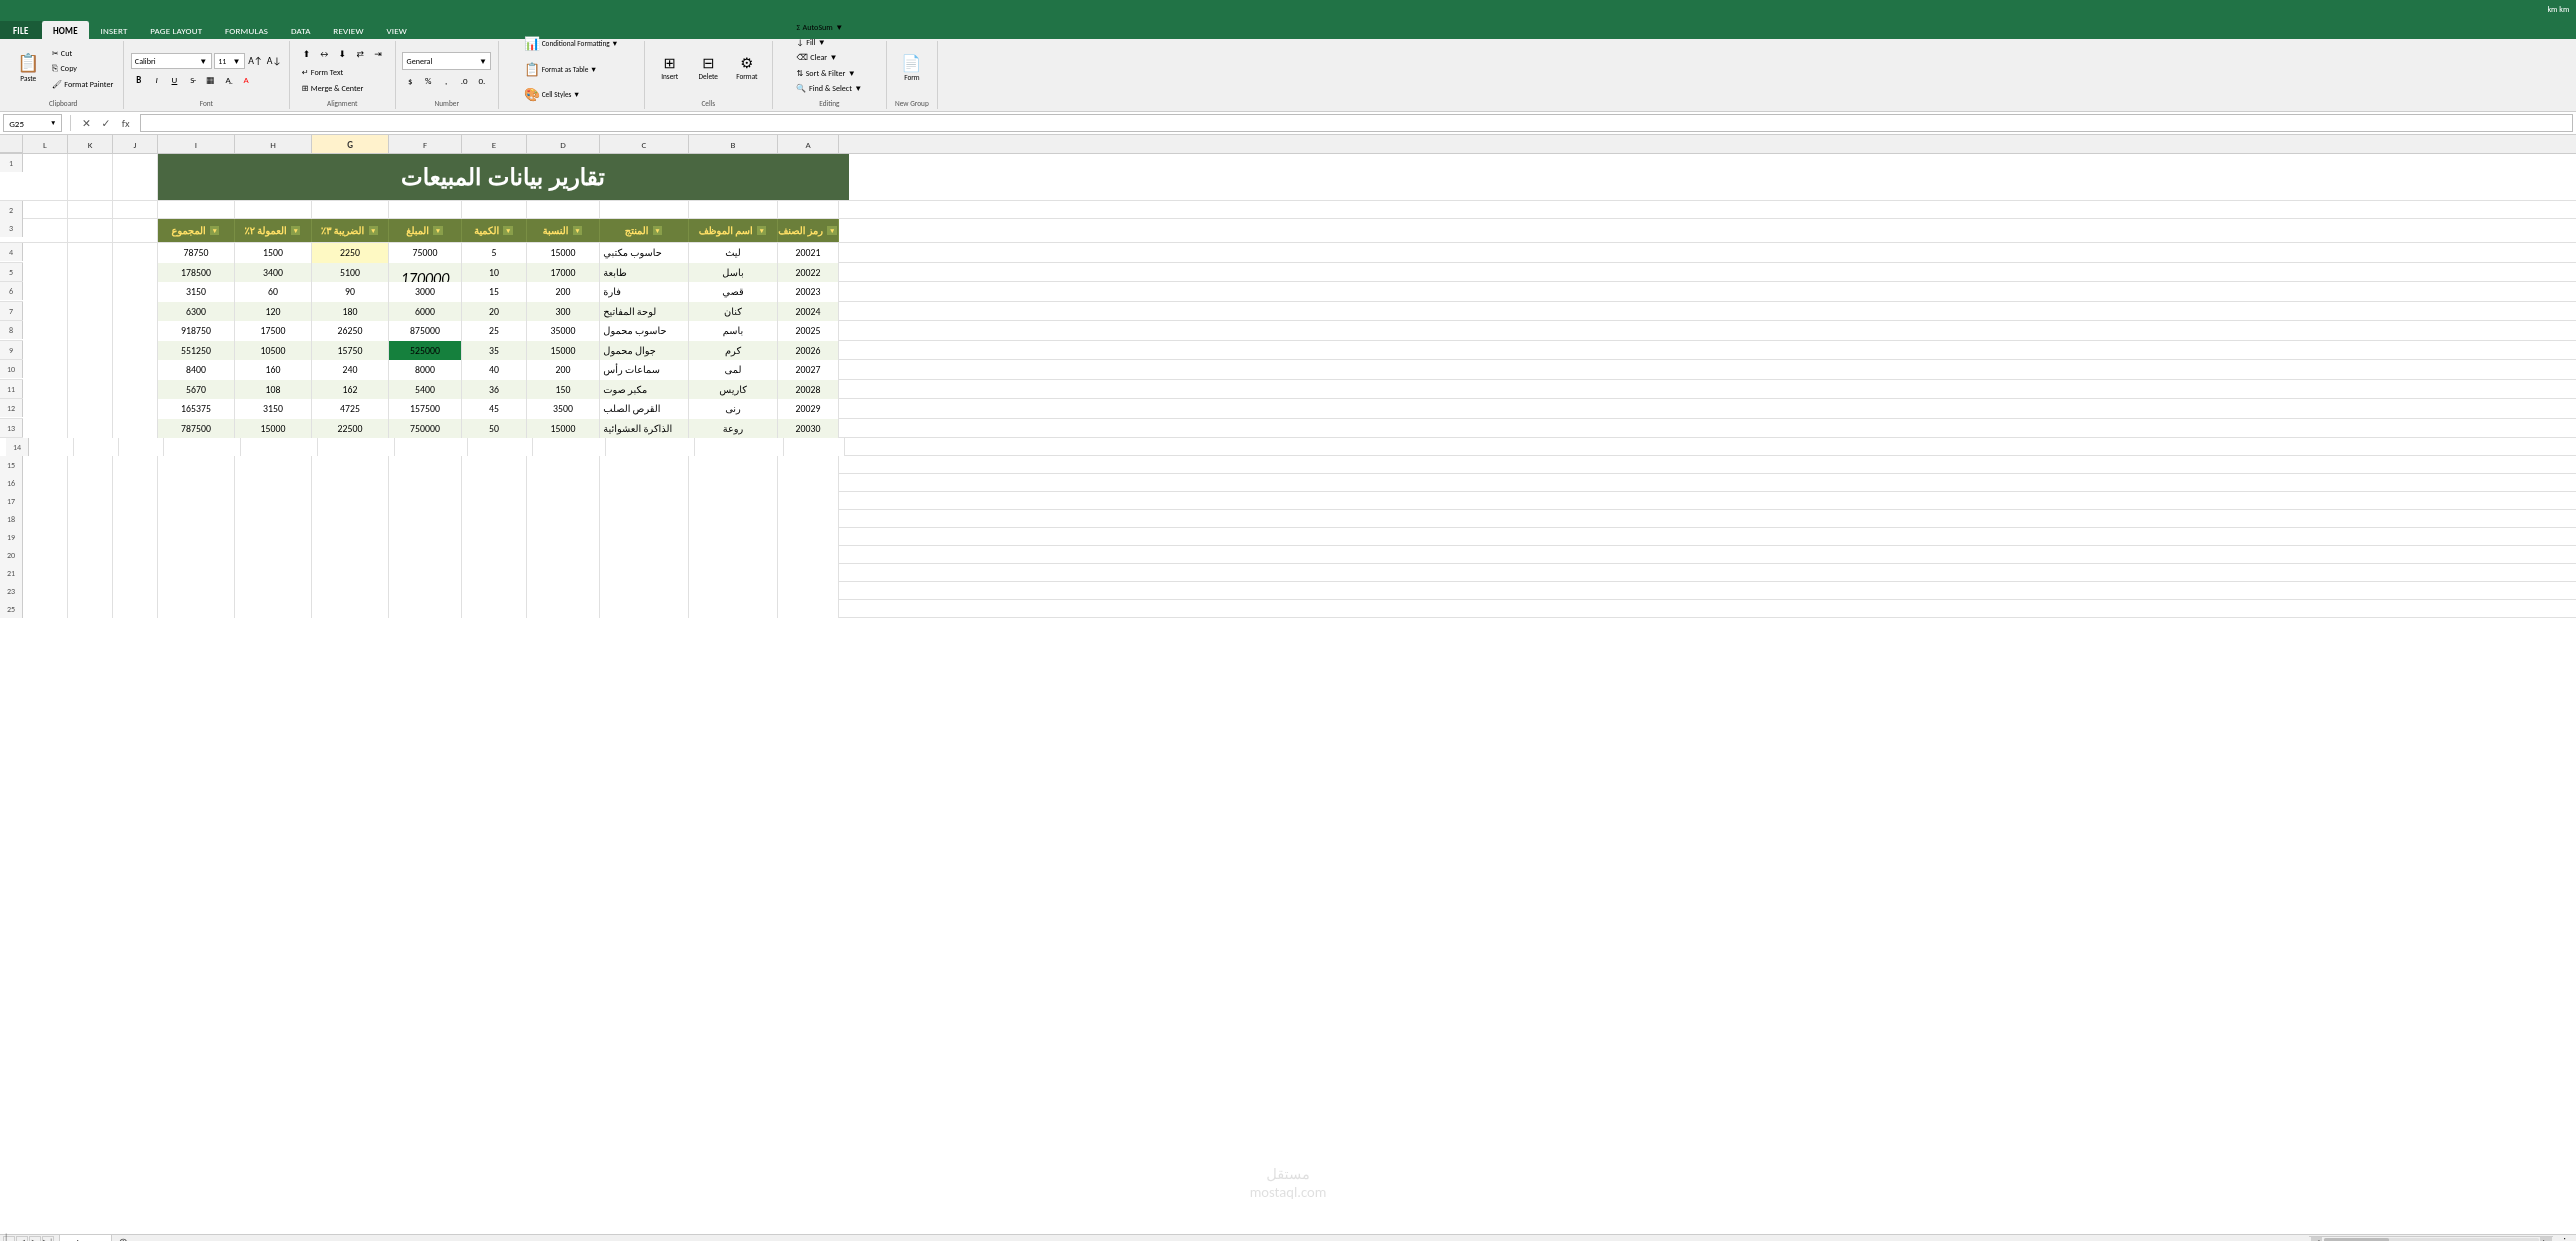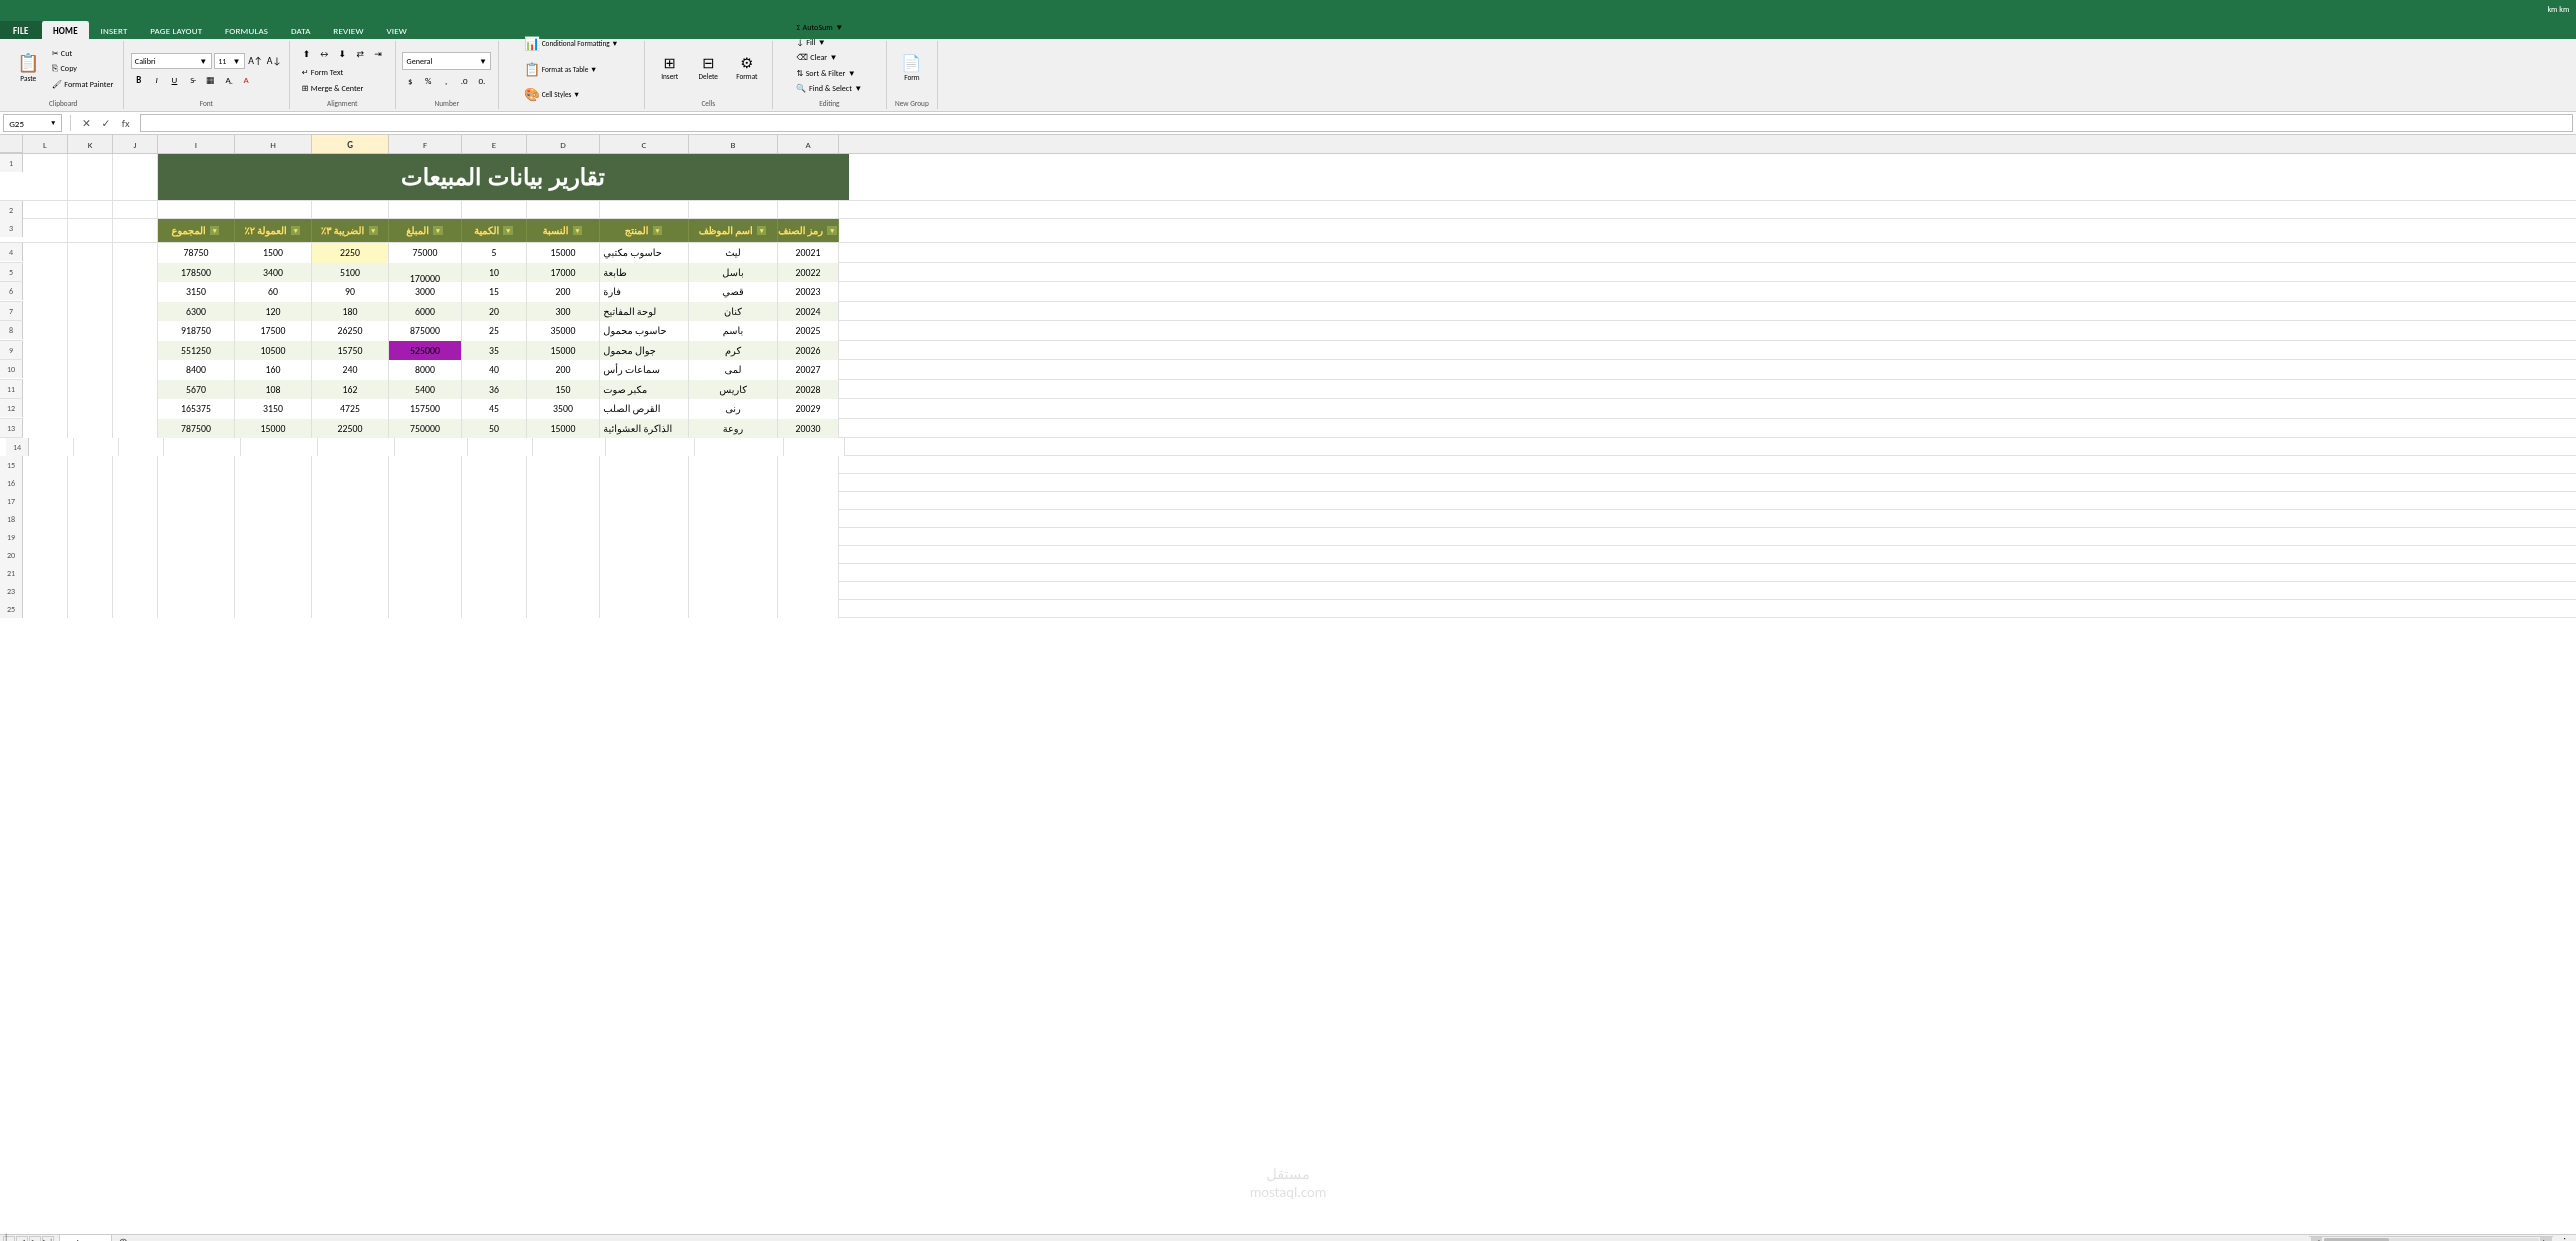--- a/index.html
+++ b/index.html
@@ -675,21 +675,21 @@
             <div style="width: 61px; min-width: 61px; height: 19.5px; border-right: 0.8px solid rgb(224, 224, 224); display: flex; align-items: center; font-size: 9.8px; overflow: hidden; background: rgb(255, 255, 255); padding: 0px 3.3px; justify-content: center;">20021</div>
           </div>
           <div class="grid-row" style="height: 19.5px;">
             <div class="row-num">5</div>
             <div style="width: 45px; min-width: 45px; height: 19.5px; border-right: 0.8px solid rgb(224, 224, 224); display: flex; align-items: center; font-size: 9.8px; overflow: hidden; background: white; padding: 0px 3.3px;"></div>
             <div style="width: 45px; min-width: 45px; height: 19.5px; border-right: 0.8px solid rgb(224, 224, 224); display: flex; align-items: center; font-size: 9.8px; overflow: hidden; background: white; padding: 0px 3.3px;"></div>
             <div style="width: 45px; min-width: 45px; height: 19.5px; border-right: 0.8px solid rgb(224, 224, 224); display: flex; align-items: center; font-size: 9.8px; overflow: hidden; background: white; padding: 0px 3.3px;"></div>
             <div style="width: 77px; min-width: 77px; height: 19.5px; border-right: 0.8px solid rgb(224, 224, 224); display: flex; align-items: center; font-size: 9.8px; overflow: hidden; background: rgb(240, 245, 232); padding: 0px 3.3px; justify-content: center;">178500</div>
             <div style="width: 77px; min-width: 77px; height: 19.5px; border-right: 0.8px solid rgb(224, 224, 224); display: flex; align-items: center; font-size: 9.8px; overflow: hidden; background: rgb(240, 245, 232); padding: 0px 3.3px; justify-content: center;">3400</div>
             <div style="width: 77px; min-width: 77px; height: 19.5px; border-right: 0.8px solid rgb(224, 224, 224); display: flex; align-items: center; font-size: 9.8px; overflow: hidden; background: rgb(240, 245, 232); padding: 0px 3.3px; justify-content: center;">5100</div>
-            <div style="width: 73px; min-width: 73px; height: 31px; border-right: 0.8px solid rgb(224, 224, 224); display: flex; align-items: center; font-size: 10px; overflow: hidden; background: rgb(240, 245, 232); padding: 0px 3.3px; justify-content: center;">170000</div>
+            <div style="width: 73px; min-width: 73px; height: 31px; border-right: 0.8px solid rgb(224, 224, 224); display: flex; align-items: center; font-size: 16px; overflow: hidden; background: rgb(240, 245, 232); padding: 0px 3.3px; justify-content: center; font-style: italic;">170000</div>
             <div style="width: 65px; min-width: 65px; height: 19.5px; border-right: 0.8px solid rgb(224, 224, 224); display: flex; align-items: center; font-size: 9.8px; overflow: hidden; background: rgb(240, 245, 232); padding: 0px 3.3px; justify-content: center;">10</div>
             <div style="width: 73px; min-width: 73px; height: 19.5px; border-right: 0.8px solid rgb(224, 224, 224); display: flex; align-items: center; font-size: 9.8px; overflow: hidden; background: rgb(240, 245, 232); padding: 0px 3.3px; justify-content: center;">17000</div>
             <div style="width: 89px; min-width: 89px; height: 19.5px; border-right: 0.8px solid rgb(224, 224, 224); display: flex; align-items: center; font-size: 9.8px; overflow: hidden; background: rgb(240, 245, 232); padding: 0px 3.3px; justify-content: flex-end; direction: rtl;">طابعة</div>
             <div style="width: 89px; min-width: 89px; height: 19.5px; border-right: 0.8px solid rgb(224, 224, 224); display: flex; align-items: center; font-size: 9.8px; overflow: hidden; background: rgb(240, 245, 232); padding: 0px 3.3px; justify-content: center; direction: rtl;">باسل</div>
             <div style="width: 61px; min-width: 61px; height: 19.5px; border-right: 0.8px solid rgb(224, 224, 224); display: flex; align-items: center; font-size: 9.8px; overflow: hidden; background: rgb(240, 245, 232); padding: 0px 3.3px; justify-content: center;">20022</div>
           </div>
           <div class="grid-row" style="height: 19.5px;">
             <div class="row-num">6</div>
             <div style="width: 45px; min-width: 45px; height: 19.5px; border-right: 0.8px solid rgb(224, 224, 224); display: flex; align-items: center; font-size: 9.8px; overflow: hidden; background: white; padding: 0px 3.3px;"></div>
             <div style="width: 45px; min-width: 45px; height: 19.5px; border-right: 0.8px solid rgb(224, 224, 224); display: flex; align-items: center; font-size: 9.8px; overflow: hidden; background: white; padding: 0px 3.3px;"></div>
@@ -735,21 +735,21 @@
             <div style="width: 61px; min-width: 61px; height: 19.5px; border-right: 0.8px solid rgb(224, 224, 224); display: flex; align-items: center; font-size: 9.8px; overflow: hidden; background: rgb(255, 255, 255); padding: 0px 3.3px; justify-content: center;">20025</div>
           </div>
           <div class="grid-row" style="height: 19.5px;">
             <div class="row-num">9</div>
             <div style="width: 45px; min-width: 45px; height: 19.5px; border-right: 0.8px solid rgb(224, 224, 224); display: flex; align-items: center; font-size: 9.8px; overflow: hidden; background: white; padding: 0px 3.3px;"></div>
             <div style="width: 45px; min-width: 45px; height: 19.5px; border-right: 0.8px solid rgb(224, 224, 224); display: flex; align-items: center; font-size: 9.8px; overflow: hidden; background: white; padding: 0px 3.3px;"></div>
             <div style="width: 45px; min-width: 45px; height: 19.5px; border-right: 0.8px solid rgb(224, 224, 224); display: flex; align-items: center; font-size: 9.8px; overflow: hidden; background: white; padding: 0px 3.3px;"></div>
             <div style="width: 77px; min-width: 77px; height: 19.5px; border-right: 0.8px solid rgb(224, 224, 224); display: flex; align-items: center; font-size: 9.8px; overflow: hidden; background: rgb(240, 245, 232); padding: 0px 3.3px; justify-content: center;">551250</div>
             <div style="width: 77px; min-width: 77px; height: 19.5px; border-right: 0.8px solid rgb(224, 224, 224); display: flex; align-items: center; font-size: 9.8px; overflow: hidden; background: rgb(240, 245, 232); padding: 0px 3.3px; justify-content: center;">10500</div>
             <div style="width: 77px; min-width: 77px; height: 19.5px; border-right: 0.8px solid rgb(224, 224, 224); display: flex; align-items: center; font-size: 9.8px; overflow: hidden; background: rgb(240, 245, 232); padding: 0px 3.3px; justify-content: center;">15750</div>
-            <div style="width: 73px; min-width: 73px; height: 19.5px; border-right: 0.8px solid rgb(224, 224, 224); display: flex; align-items: center; font-size: 9.8px; overflow: hidden; background: #a21caf; padding: 0px 3.3px; justify-content: center;">525000</div>
+            <div style="width: 73px; min-width: 73px; height: 19.5px; border-right: 0.8px solid rgb(224, 224, 224); display: flex; align-items: center; font-size: 9.8px; overflow: hidden; background: #15803d; padding: 0px 3.3px; justify-content: center;">525000</div>
             <div style="width: 65px; min-width: 65px; height: 19.5px; border-right: 0.8px solid rgb(224, 224, 224); display: flex; align-items: center; font-size: 9.8px; overflow: hidden; background: rgb(240, 245, 232); padding: 0px 3.3px; justify-content: center;">35</div>
             <div style="width: 73px; min-width: 73px; height: 19.5px; border-right: 0.8px solid rgb(224, 224, 224); display: flex; align-items: center; font-size: 9.8px; overflow: hidden; background: rgb(240, 245, 232); padding: 0px 3.3px; justify-content: center;">15000</div>
             <div style="width: 89px; min-width: 89px; height: 19.5px; border-right: 0.8px solid rgb(224, 224, 224); display: flex; align-items: center; font-size: 9.8px; overflow: hidden; background: rgb(240, 245, 232); padding: 0px 3.3px; justify-content: flex-end; direction: rtl;">جوال محمول</div>
             <div style="width: 89px; min-width: 89px; height: 19.5px; border-right: 0.8px solid rgb(224, 224, 224); display: flex; align-items: center; font-size: 9.8px; overflow: hidden; background: rgb(240, 245, 232); padding: 0px 3.3px; justify-content: center; direction: rtl;">كرم</div>
             <div style="width: 61px; min-width: 61px; height: 19.5px; border-right: 0.8px solid rgb(224, 224, 224); display: flex; align-items: center; font-size: 9.8px; overflow: hidden; background: rgb(240, 245, 232); padding: 0px 3.3px; justify-content: center;">20026</div>
           </div>
           <div class="grid-row" style="height: 19.5px;">
             <div class="row-num">10</div>
             <div style="width: 45px; min-width: 45px; height: 19.5px; border-right: 0.8px solid rgb(224, 224, 224); display: flex; align-items: center; font-size: 9.8px; overflow: hidden; background: white; padding: 0px 3.3px;"></div>
             <div style="width: 45px; min-width: 45px; height: 19.5px; border-right: 0.8px solid rgb(224, 224, 224); display: flex; align-items: center; font-size: 9.8px; overflow: hidden; background: white; padding: 0px 3.3px;"></div>

